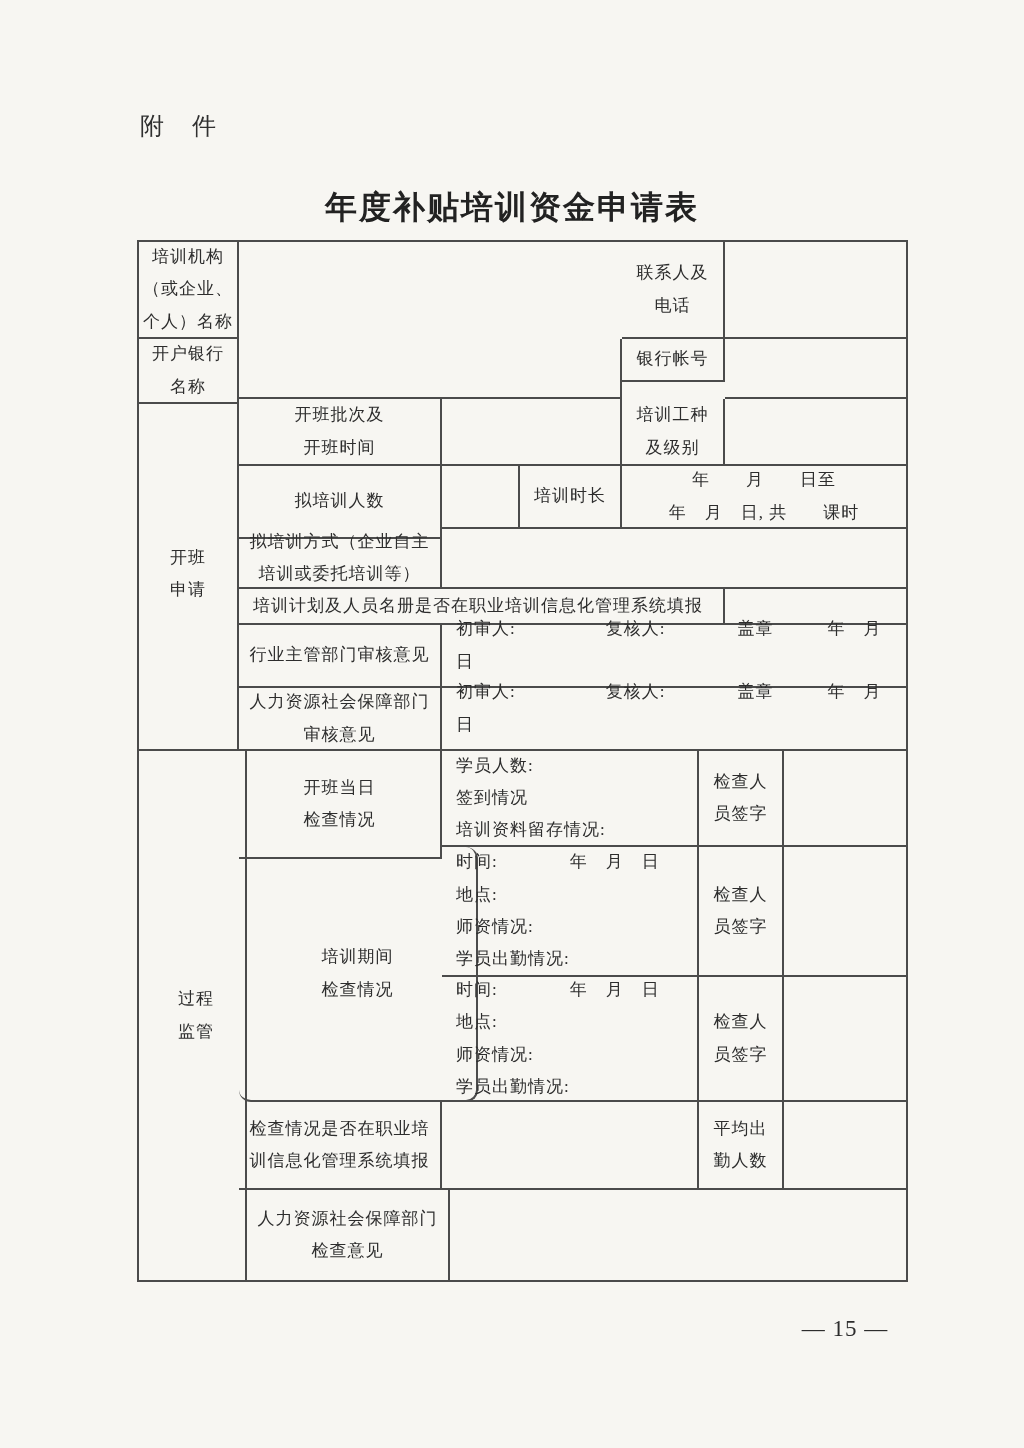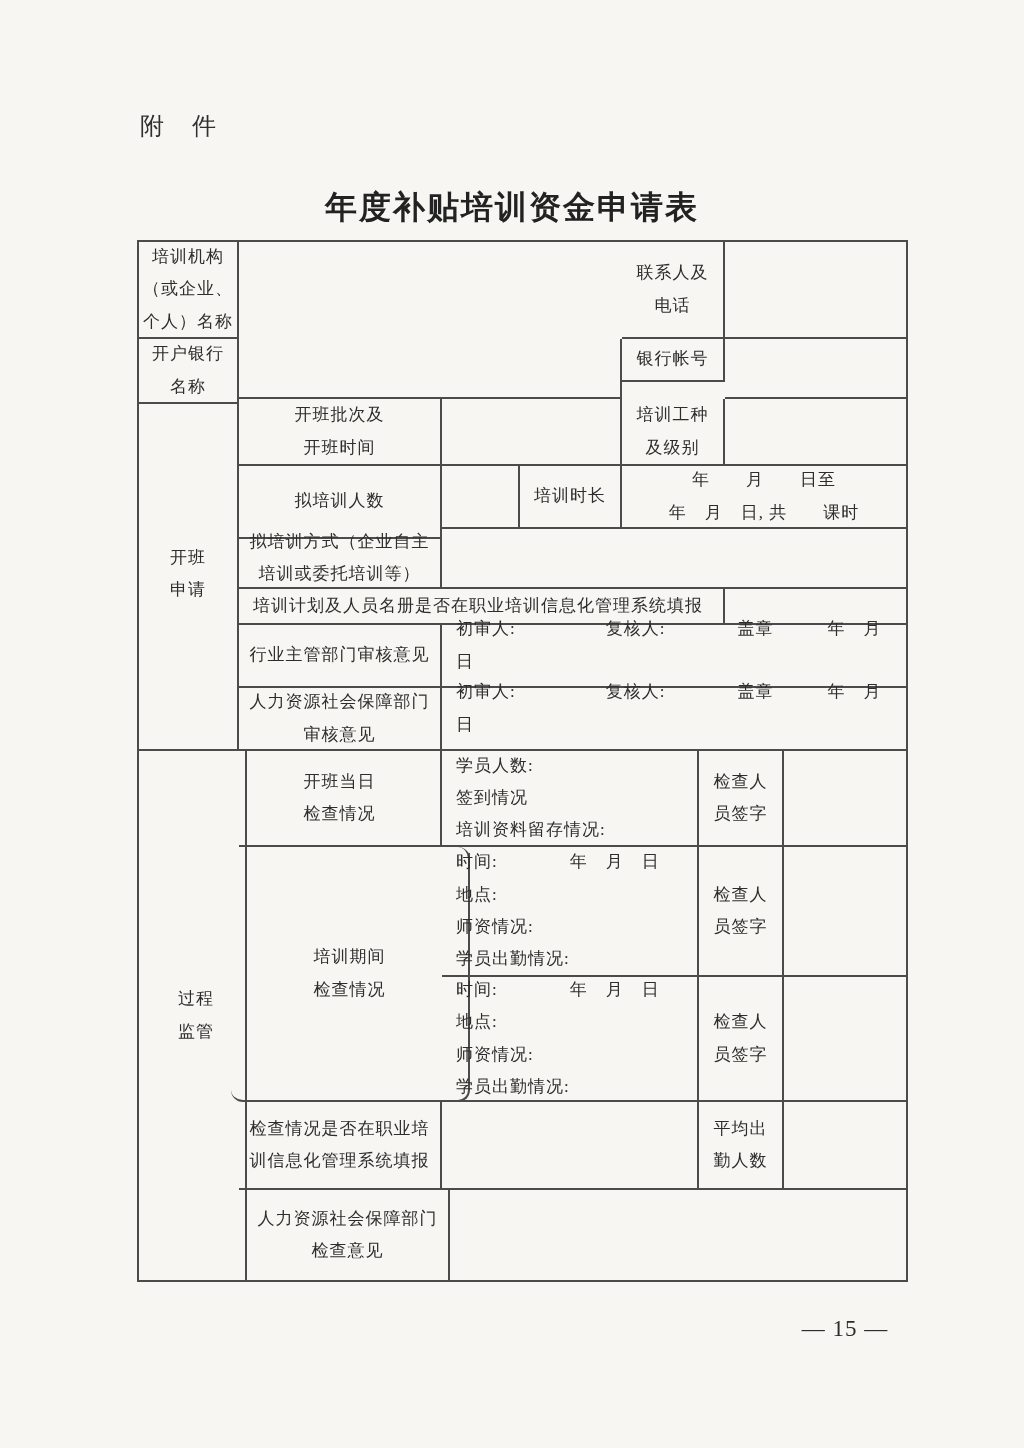--- a/index.html
+++ b/index.html
@@ -99,30 +99,30 @@
     <div class="cell" style="left:100px;top:383px;width:203px;height:63px;">行业主管部门审核意见</div>
     <div class="cell left bottom no-r" style="left:303px;top:383px;width:464px;height:63px;">初审人:　　　　　复核人:　　　　盖章　　　年　月　日</div>
 
     <div class="cell" style="left:100px;top:446px;width:203px;height:63px;">人力资源社会保障部门
 审核意见</div>
     <div class="cell left bottom no-r" style="left:303px;top:446px;width:464px;height:63px;">初审人:　　　　　复核人:　　　　盖章　　　年　月　日</div>
 
     <div class="cell no-b" style="left:0;top:509px;width:100px;height:529px;">过程
 监管</div>
 
-    <div class="cell" style="left:100px;top:509px;width:203px;height:96px;">开班当日
+    <div class="cell" style="left:100px;top:509px;width:203px;height:108px;">开班当日
 检查情况</div>
     <div class="cell left" style="left:303px;top:509px;width:257px;height:96px;">学员人数:
 签到情况
 培训资料留存情况:</div>
     <div class="cell" style="left:560px;top:509px;width:85px;height:96px;">检查人
 员签字</div>
     <div class="cell no-r" style="left:645px;top:509px;width:122px;height:96px;"></div>
 
-    <div class="cell" style="left:92px;top:605px;width:239px;height:255px;border-radius:12px;">培训期间
+    <div class="cell" style="left:100px;top:605px;width:239px;height:255px;border-radius:12px;">培训期间
 检查情况</div>
 
     <div class="cell left" style="left:303px;top:605px;width:257px;height:130px;">时间:　　　　年　月　日
 地点:
 师资情况:
 学员出勤情况:</div>
     <div class="cell" style="left:560px;top:605px;width:85px;height:130px;">检查人
 员签字</div>
     <div class="cell no-r" style="left:645px;top:605px;width:122px;height:130px;"></div>
 

